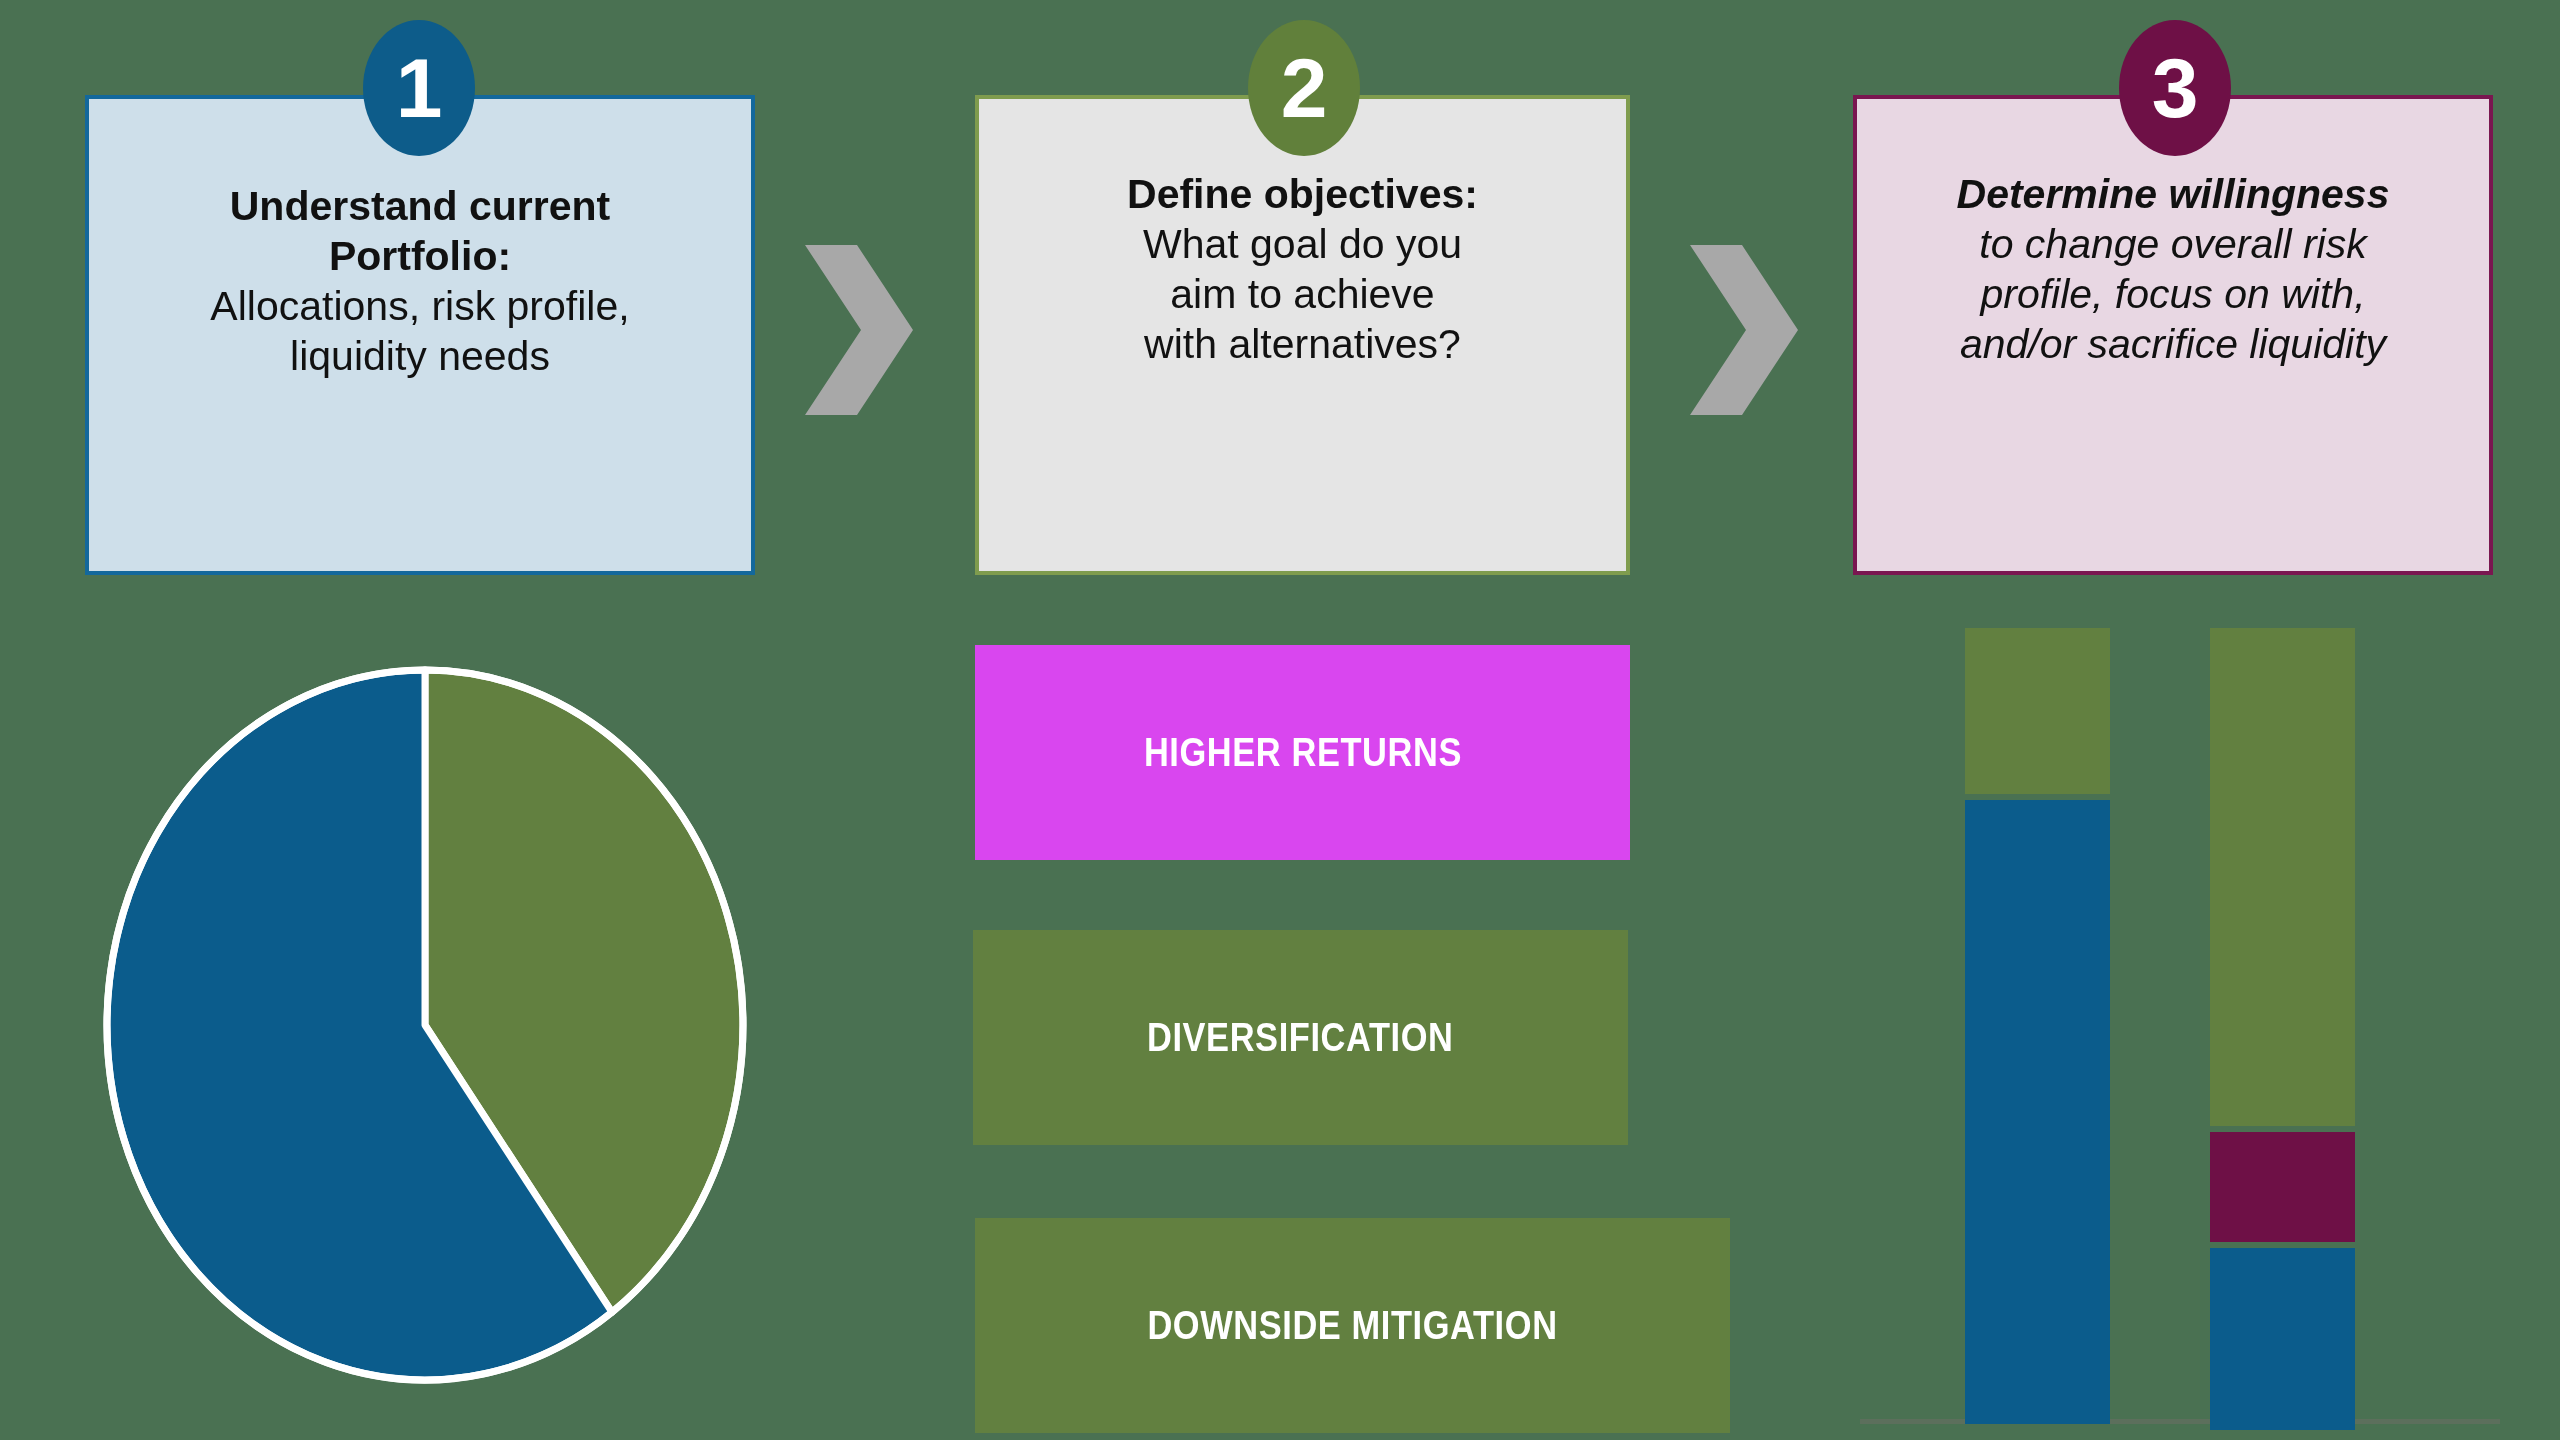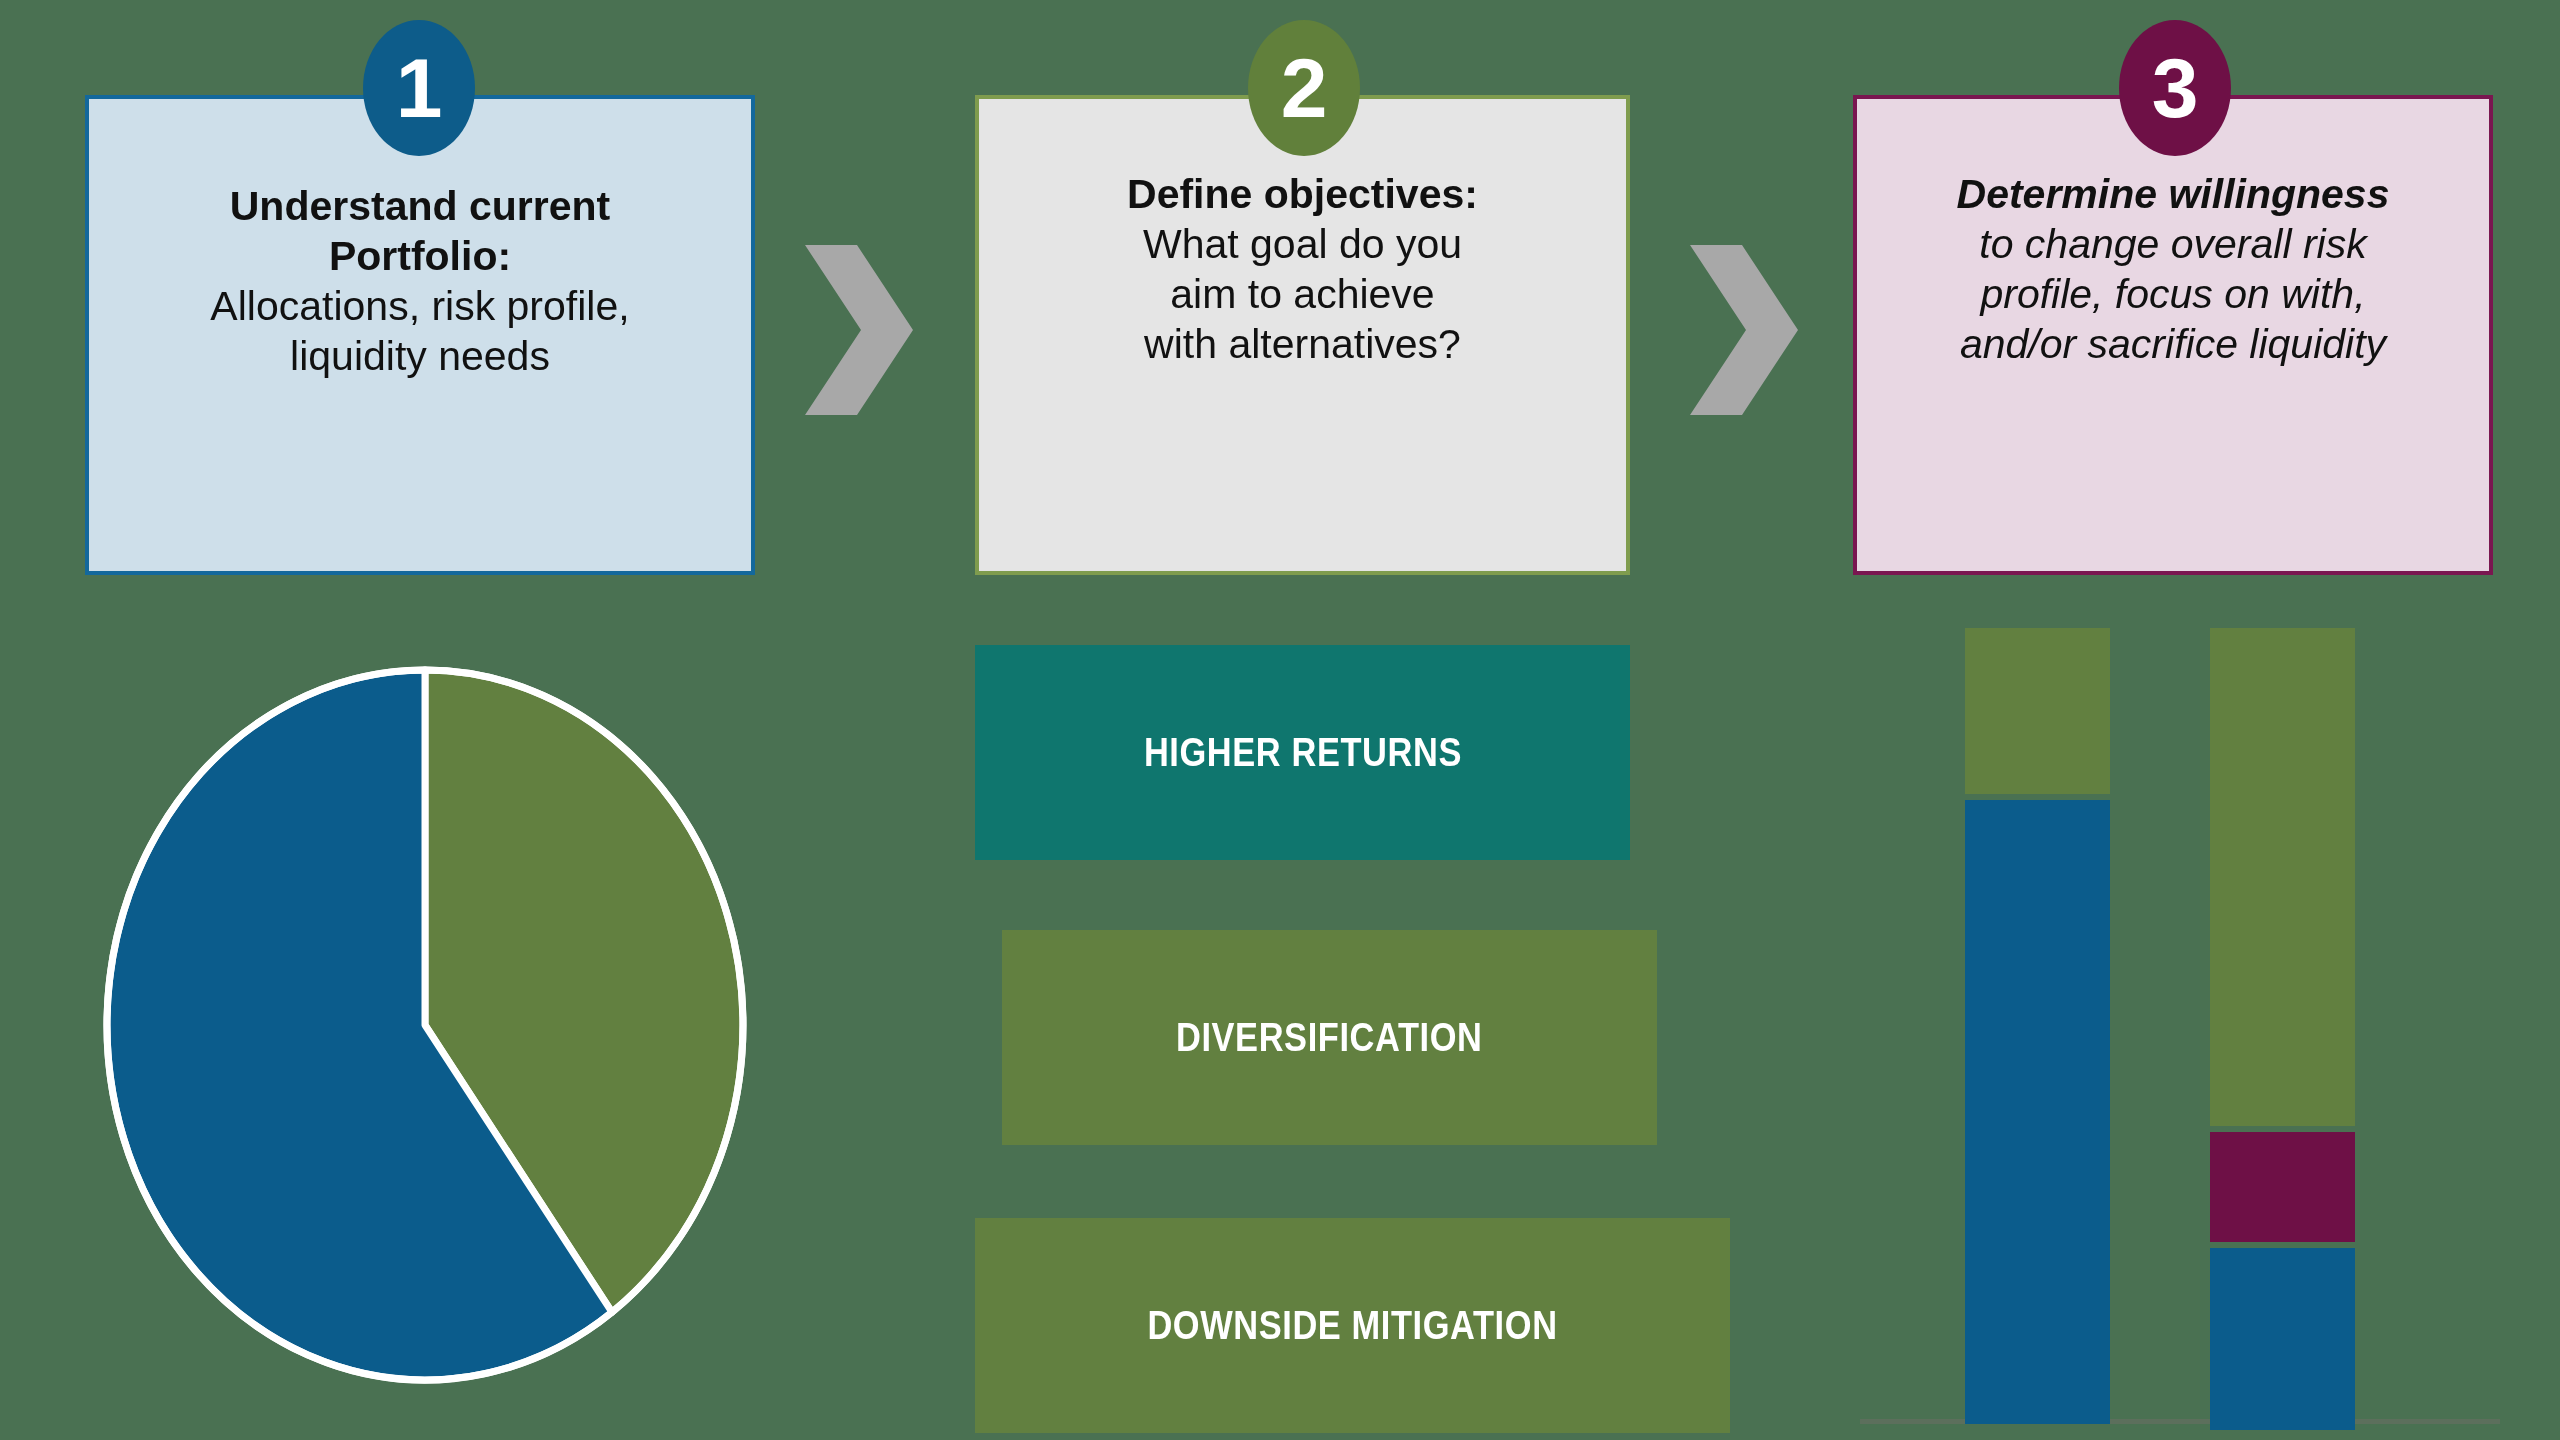--- a/index.html
+++ b/index.html
@@ -163,24 +163,24 @@
   </div>
 
   <div id="pie-wrap">
     <svg id="pie-svg" width="700" height="790" viewBox="0 0 700 790" aria-hidden="true">
         <path d="M 350 395 L 350 40 A 318 355 0 0 1 536.9157102290064 682.2010330031063 Z" fill="#628040" stroke="#ffffff" stroke-width="7" stroke-linejoin="round"></path>
         <path d="M 350 395 L 536.9157102290064 682.2010330031063 A 318 355 0 1 1 349.99999999999994 40 Z" fill="#0b5c8c" stroke="#ffffff" stroke-width="7" stroke-linejoin="round"></path>
         <ellipse cx="350" cy="395" rx="318" ry="355" fill="none" stroke="#ffffff" stroke-width="7"></ellipse>
       </svg>
   </div>
 
-  <div class="obj-bar" style="left: 975px; top: 645px; width: 655px; height: 215px; background: #0f766e;">
+  <div class="obj-bar" style="left: 975px; top: 645px; width: 655px; height: 215px; background: #d946ef;">
     <span class="obj-label" style="color: rgb(255, 255, 255);">HIGHER RETURNS</span>
   </div>
-  <div class="obj-bar" style="left: 1002px; top: 930px; width: 655px; height: 215px; background: rgb(98, 128, 64);">
+  <div class="obj-bar" style="left: 973px; top: 930px; width: 655px; height: 215px; background: rgb(98, 128, 64);">
     <span class="obj-label" style="color: rgb(255, 255, 255);">DIVERSIFICATION</span>
   </div>
   <div class="obj-bar" style="left: 975px; top: 1218px; width: 755px; height: 215px; background: rgb(98, 128, 64);">
     <span class="obj-label" style="color: rgb(255, 255, 255);">DOWNSIDE MITIGATION</span>
   </div>
 
   <div id="stacked-chart" style="position:absolute; left:1840px; top:620px; width:680px; height:820px;">
     <div class="baseline" style="left: 20px; bottom: 16px; width: 640px; height: 5px; background: rgb(92, 111, 92);"></div>
 
     <div class="stack-col" id="stack-col-0" style="left:125px; width:145px; height:790px;">

